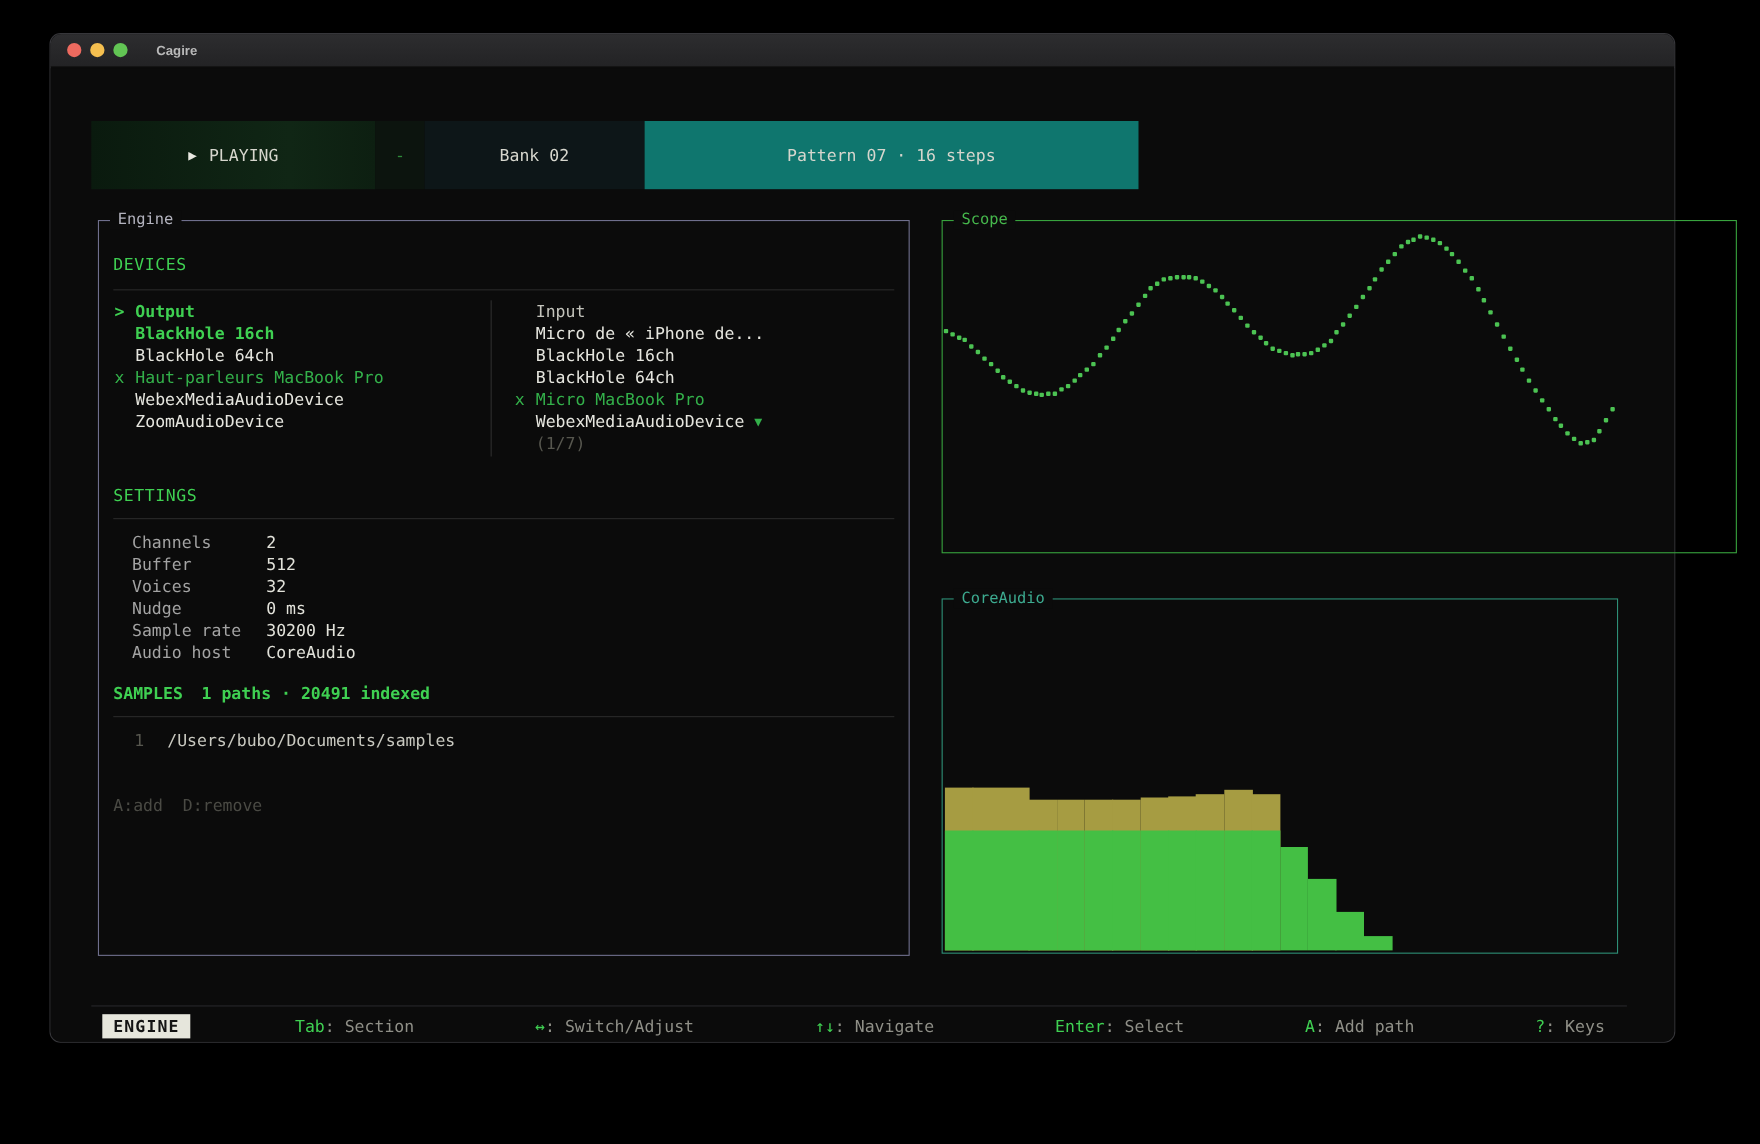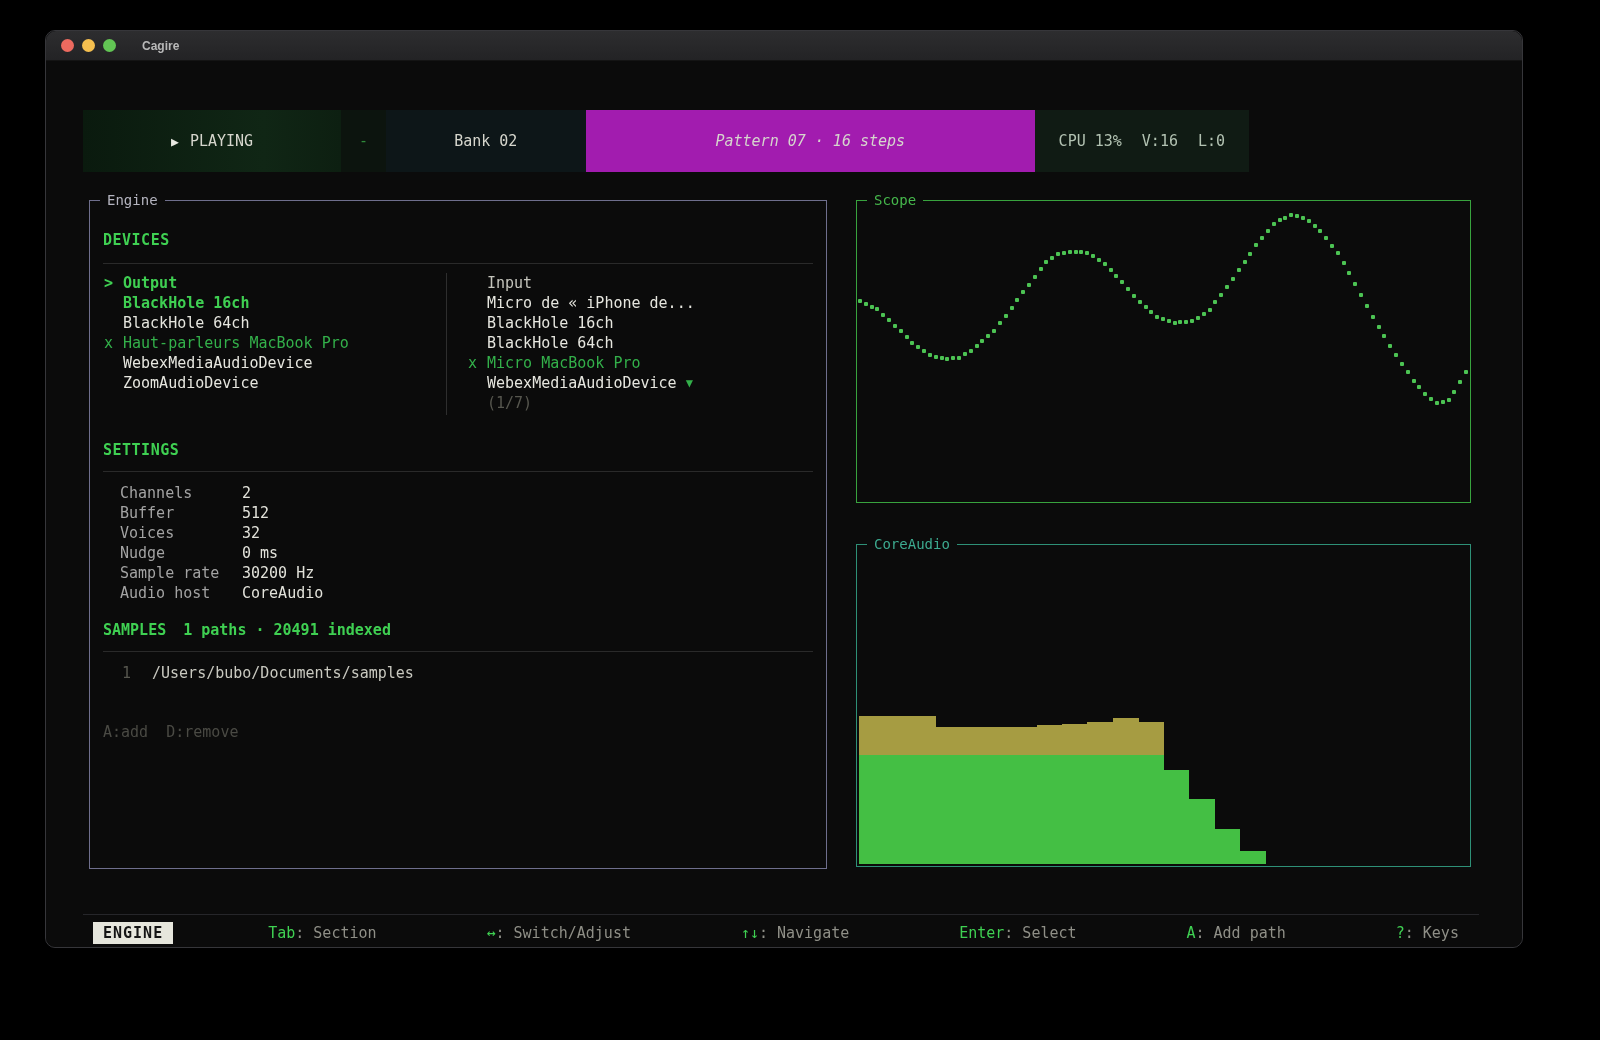--- a/index.html
+++ b/index.html
@@ -20,36 +20,36 @@
 
   
   .transport { position:absolute; left:37px; top:48px; width:1396px; height:62px; display:flex;
                color:#d6d6cd; font-size:15px; }
   .seg { display:flex; align-items:center; justify-content:center; white-space:pre; }
   .seg-play { width:18.5%; background:linear-gradient(90deg,#0a1a0e,#102615 70%,#0d1f11); }
   .seg-dash { width:3.2%; background:#0c140e; color:#2f8a3a; }
   .seg-bpm  { width:16.5%; background:linear-gradient(90deg,#120f18,#191420 50%,#141019); font-weight:bold; color:#ecead e0;}
   .seg-bpm  { color:#eceade; }
   .seg-bank { width:14.3%; background:#0d1618; }
-  .seg-pattern { width:32.2%; background:#a21caf;font-style:italic; }
+  .seg-pattern { width:32.2%; background:#0f766e; }
   .seg-stats { width:15.3%; background:#101b14; color:#b2c2b2; gap:20px; }
   .play-icon { font-size:13px; margin-right:11px; color:#e9e9e2; }
 
   
   .panel { position:absolute; background:transparent; }
   .panel-title { position:absolute; top:-10px; left:10px; background:#0b0b0b; padding:0 7px;
                  font-size:14px; line-height:18px; }
   .engine-panel { left:43px; top:138px; width:738px; height:669px; border:1px solid #6f6f8d; }
   .engine-panel .panel-title { color:#b4b4bf; }
-  .scope-panel { left:810px; top:138px; width:615px; height:303px; border:1px solid #38a33e; }
+  .scope-panel { left:810px; top:138px; width:723px; height:303px; border:1px solid #38a33e; }
   .scope-panel .panel-title { color:#46b84c; }
   .spectrum-panel { left:810px; top:482px; width:615px; height:323px; border:1px solid #2e9077; }
   .spectrum-panel .panel-title { color:#3dab90; }
 
-  .section-heading { position:absolute; font-size:15px; font-weight:bold; color:#3fd052;
+  .section-heading { position:absolute; font-size:15px; font-weight:normal; color:#3fd052;
                      letter-spacing:0.5px; white-space:pre; }
   .hr { position:absolute; left:13px; right:13px; height:1px; background:#2a2a2a; }
   .vr { position:absolute; left:356px; top:72px; width:1px; height:142px; background:#2e2e2e; }
 
   .dev-col { position:absolute; font-size:15px; }
   #output-list { left:14px; top:72px; }
   #input-list { left:378px; top:72px; }
   .dev-row { display:flex; height:20px; line-height:20px; white-space:pre; }
   .dev-row .marker { width:19px; color:#3fd052; }
   .dev-row.cursor .marker { color:#3fd052; font-weight:bold; }
@@ -108,25 +108,20 @@
     <div class="content">
 
       <div class="transport">
         <div class="seg seg-play">
           <span class="play-icon">▶</span>
           <span>PLAYING</span>
         </div>
         <div class="seg seg-dash">-</div>
         <div class="seg seg-bank">Bank 02</div>
         <div class="seg seg-pattern">Pattern 07 · 16 steps</div>
-        <div class="seg seg-stats">
-          <span>CPU 13%</span>
-          <span>V:16</span>
-          <span>L:0</span>
-        </div>
       </div>
 
       <div class="panel engine-panel">
         <span class="panel-title">Engine</span>
 
         <div class="section-heading" style="left:13px; top:30px;">DEVICES</div>
         <div class="hr" style="top:62px;"></div>
 
         <div class="dev-col" id="output-list">
             <div class="dev-row cursor"><span class="marker">&gt;</span><span class="dlabel">Output</span></div>

